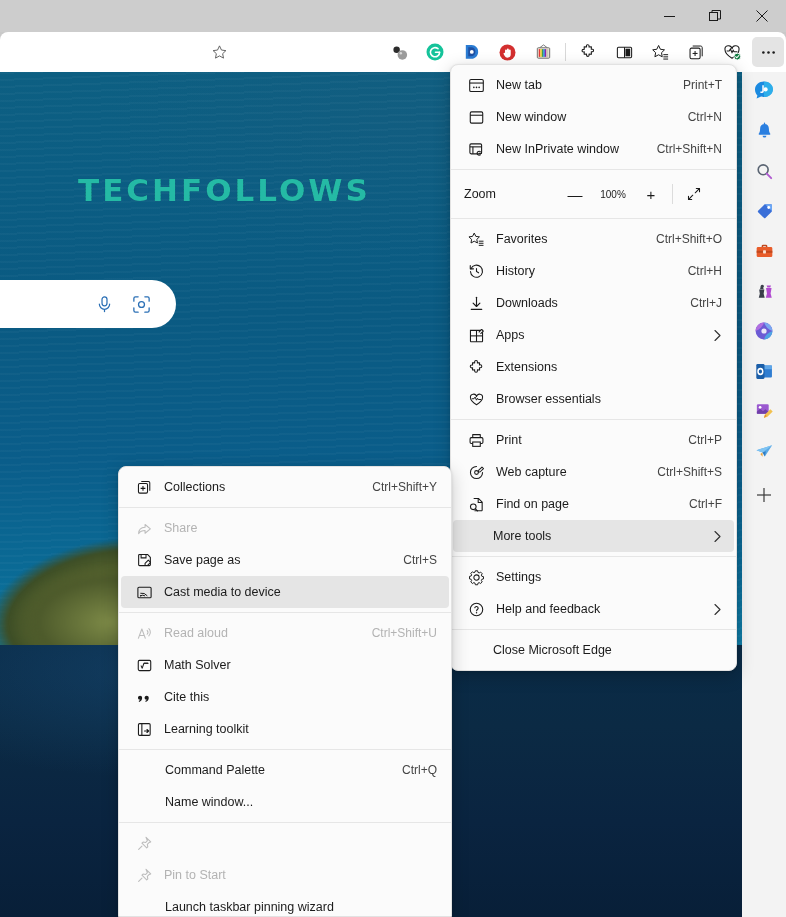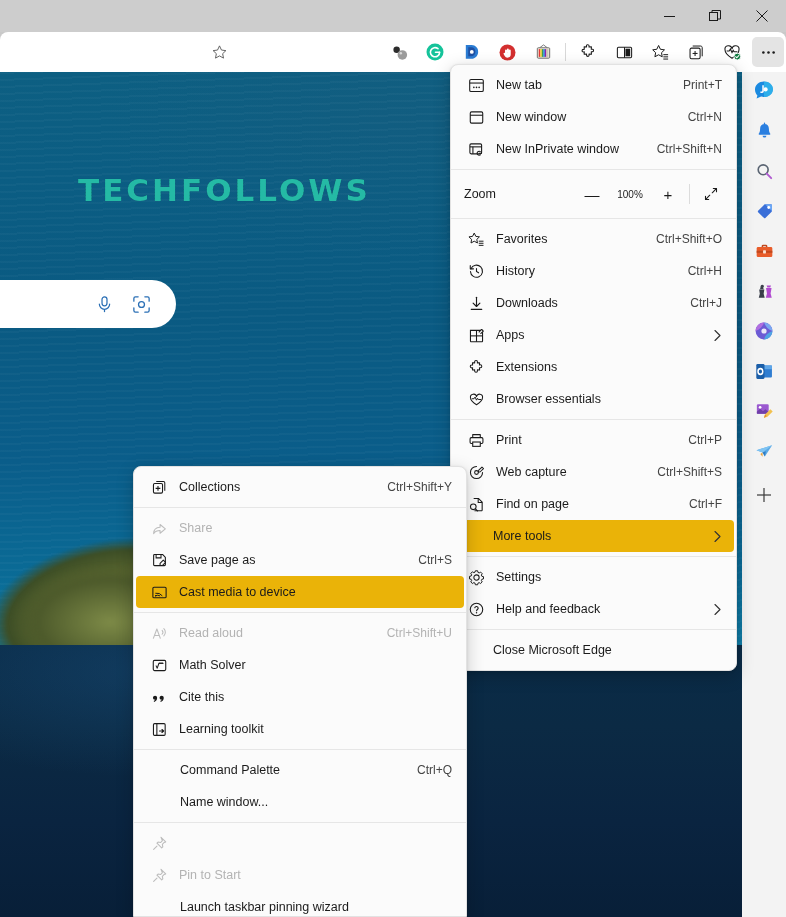--- a/index.html
+++ b/index.html
@@ -127,43 +127,43 @@
   .menu {
     position: absolute; background: #fbfbfb;
     border: 1px solid #e2e2e2; border-radius: 8px;
     box-shadow: 0 5px 18px rgba(0,0,0,.20), 0 1px 3px rgba(0,0,0,.12);
     font-size: 12.5px; color: #1b1b1b;
     padding: 4px 0;
   }
   #main-menu { left: 450px; top: 64px; width: 287px; }
   #sub-menu  { left: 118px; top: 466px; width: 334px; height: 451px;
                border-bottom-left-radius: 0; border-bottom-right-radius: 0;
-               overflow: hidden; margin-left: 15px; }
+               overflow: hidden; }
 
   .mi {
     display: flex; align-items: center; height: 32px;
     padding: 0 12px 0 13px; gap: 10px; position: relative;
     margin: 0 2px; border-radius: 4px; justify-content: space-between;
   }
-  .mi.sel { background: #eab308; }
+  .mi.sel { background: #e5e5e5; }
   .mi .ic {
     width: 20px; height: 20px; flex: 0 0 20px;
     display: flex; align-items: center; justify-content: center;
     color: #1b1b1b;
   }
   .mi .lbl { flex: 1; white-space: nowrap; }
   .mi .acc { color: #444; font-size: 12px; white-space: nowrap; }
   .mi .chev { color: #333; font-size: 12px; margin-left: 6px; }
   .mi.disabled .lbl, .mi.disabled .acc { color: #b3b3b3; }
   .mi.disabled .ic { color: #bdbdbd; }
   .mi.noicon { padding-left: 44px; }
   .sep { height: 1px; background: #e6e6e6; margin: 4px 0; }
 
   .zoomrow {
-    display: flex; align-items: center; height: 40px; padding: 0 10px 0 13px;
+    display: flex; align-items: center; height: 40px; padding: 0 27px 0 13px;
   }
   .zoomrow .zl { flex: 1; font-size: 12.5px; }
   .zoomctl { display: flex; align-items: center; gap: 2px; }
   .zbtn {
     width: 30px; height: 28px; display: flex; align-items: center;
     justify-content: center; border-radius: 4px; font-size: 15px; color: #1b1b1b;
   }
   .zval { width: 42px; text-align: center; font-size: 10px; }
   .zsep { width: 1px; height: 20px; background: #dcdcdc; margin: 0 4px; }
 

